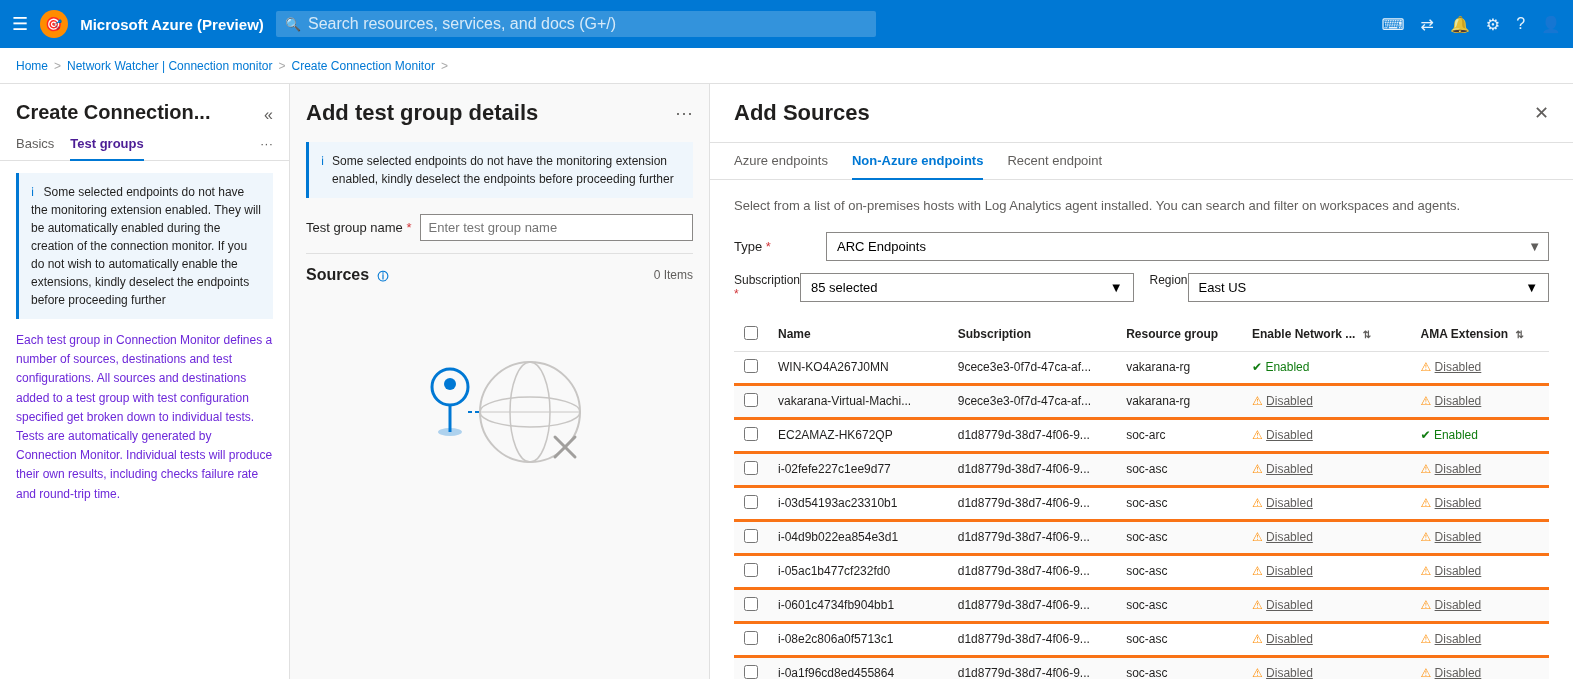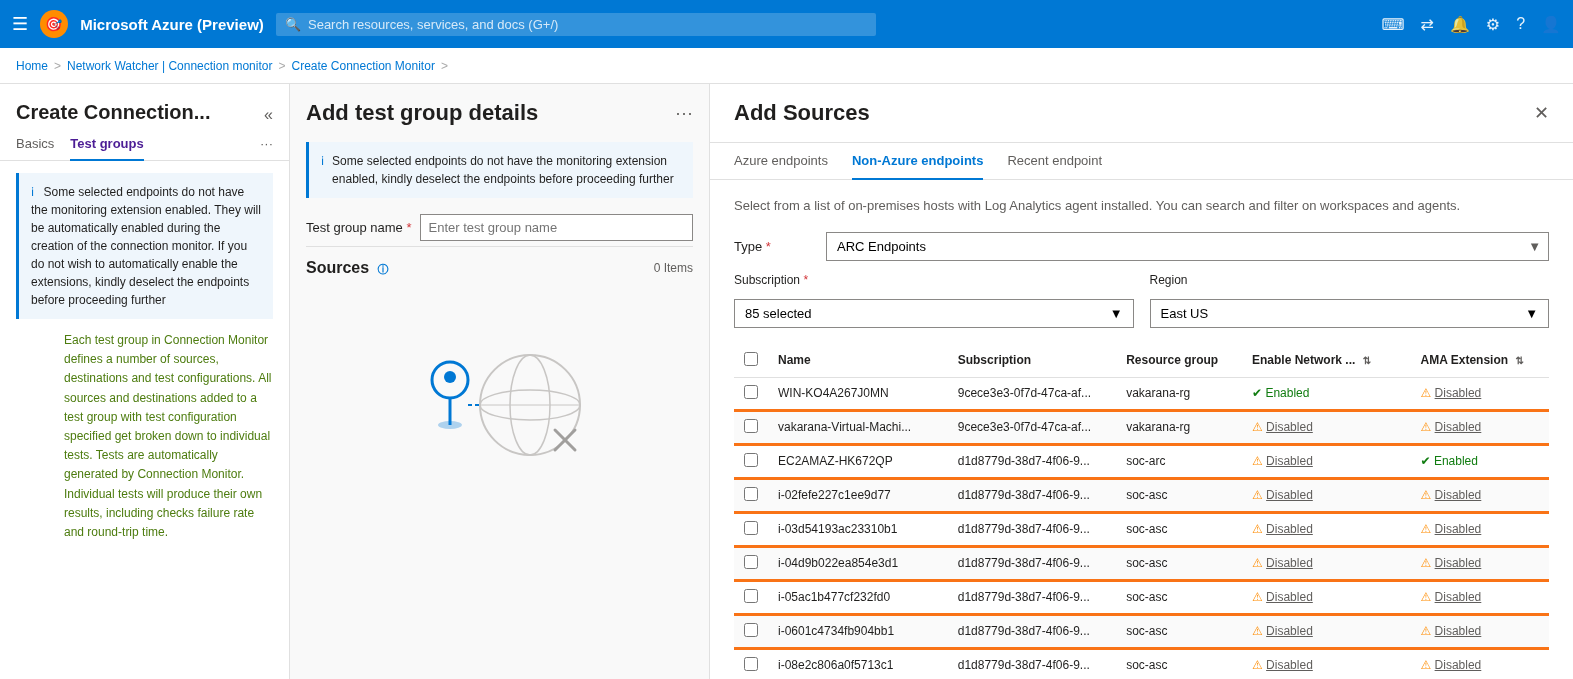--- a/index.html
+++ b/index.html
@@ -10,21 +10,21 @@
       display: flex; align-items: center; background: #0078d4; color: white;
       height: 48px; padding: 0 12px; gap: 12px; position: fixed; top: 0; left: 0; right: 0; z-index: 100;
     }
     .nav-hamburger { font-size: 18px; cursor: pointer; }
     .nav-brand { font-weight: 600; font-size: 15px; white-space: nowrap; }
     .nav-logo { width: 28px; height: 28px; background: #ff8c00; border-radius: 50%; display: flex; align-items: center; justify-content: center; font-size: 14px; }
     .nav-search {
       flex: 1; max-width: 600px; display: flex; align-items: center;
       background: rgba(255,255,255,0.2); border-radius: 2px; padding: 4px 10px; gap: 6px;
     }
-    .nav-search input { background: transparent; border: none; outline: none; color: #0f172a; width: 100%; font-size: 13px; }
+    .nav-search input { background: transparent; border: none; outline: none; color: #0f172a; width: 100%; font-size: 16px; }
     .nav-search input::placeholder { color: rgba(255,255,255,0.8); }
     .nav-icons { display: flex; gap: 16px; margin-left: auto; }
     .nav-icon { color: white; font-size: 16px; cursor: pointer; opacity: 0.9; }
 
     
     .breadcrumb-bar {
       position: fixed; top: 48px; left: 0; right: 0; height: 36px;
       background: white; display: flex; align-items: center; padding: 0 16px;
       font-size: 12px; color: #605e5c; border-bottom: 1px solid #e0e0e0; z-index: 99;
     }
@@ -53,35 +53,35 @@
       border-bottom: 2px solid transparent; margin-bottom: -1px;
     }
     .sidebar-tab.active { color: #4c1d95; border-bottom-color: #0078d4; font-weight: 600; }
     .sidebar-tab-more { margin-left: auto; cursor: pointer; color: #605e5c; padding: 8px 0; }
     .sidebar-content { padding: 12px 16px; }
     .info-box {
       background: #eff6fc; border-left: 3px solid #0078d4; padding: 10px 12px;
       font-size: 12px; color: #201f1e; line-height: 1.5; margin-bottom: 12px;
     }
     .info-box .info-icon { color: #0078d4; margin-right: 6px; }
-    .info-text-block { font-size: 12px; color: #4d7c0f; line-height: 1.6; margin-left: 48px; }
+    .info-text-block { font-size: 12px; color: #6d28d9; line-height: 1.6; }
 
     
     .center-panel {
       width: 420px; min-width: 420px; background: #f9f9f9; border-right: 1px solid #e0e0e0;
       overflow-y: auto; padding: 16px;
     }
     .center-header { display: flex; align-items: center; justify-content: space-between; margin-bottom: 16px; }
     .center-title { font-size: 22px; font-weight: 600; color: #201f1e; }
     .center-more { cursor: pointer; color: #605e5c; font-size: 18px; }
     .alert-box {
       background: #eff6fc; border-left: 3px solid #0078d4; padding: 10px 12px;
       font-size: 12px; color: #201f1e; line-height: 1.5; margin-bottom: 16px; display: flex; gap: 8px;
     }
-    .field-row { display: flex; align-items: center; gap: 8px; margin-bottom: 5px; }
+    .field-row { display: flex; align-items: center; gap: 8px; margin-bottom: 12px; }
     .field-label { font-size: 13px; color: #201f1e; white-space: nowrap; }
     .required { color: #d13438; }
     .field-input {
       flex: 1; border: 1px solid #8a8886; padding: 5px 8px; font-size: 13px;
       background: white; color: #a19f9d;
     }
     .section-header {
       display: flex; align-items: center; justify-content: space-between;
       font-size: 16px; font-weight: 600; color: #201f1e; padding: 12px 0 8px 0;
       border-top: 1px solid #e0e0e0;
@@ -117,21 +117,21 @@
     .select-wrapper select {
       width: 100%; border: 1px solid #8a8886; padding: 6px 28px 6px 10px; font-size: 13px;
       background: white; appearance: none; cursor: pointer; outline: none;
     }
     .select-arrow {
       position: absolute; right: 8px; top: 50%; transform: translateY(-50%);
       pointer-events: none; color: #605e5c;
     }
 
     .filter-row { display: flex; gap: 16px; margin-bottom: 16px; }
-    .filter-group { display: flex; flex-direction: column; gap: 12px; flex: 1; }
+    .filter-group { display: flex; flex-direction: row; gap: 0; flex: 1; }
     .filter-label { font-size: 12px; color: #201f1e; font-weight: 500; }
     .filter-label .req { color: #d13438; }
     .dropdown-btn {
       display: flex; align-items: center; justify-content: space-between;
       border: 1px solid #8a8886; padding: 6px 10px; font-size: 13px;
       background: white; cursor: pointer; width: 100%;
     }
 
     
     .data-table { width: 100%; border-collapse: collapse; }

